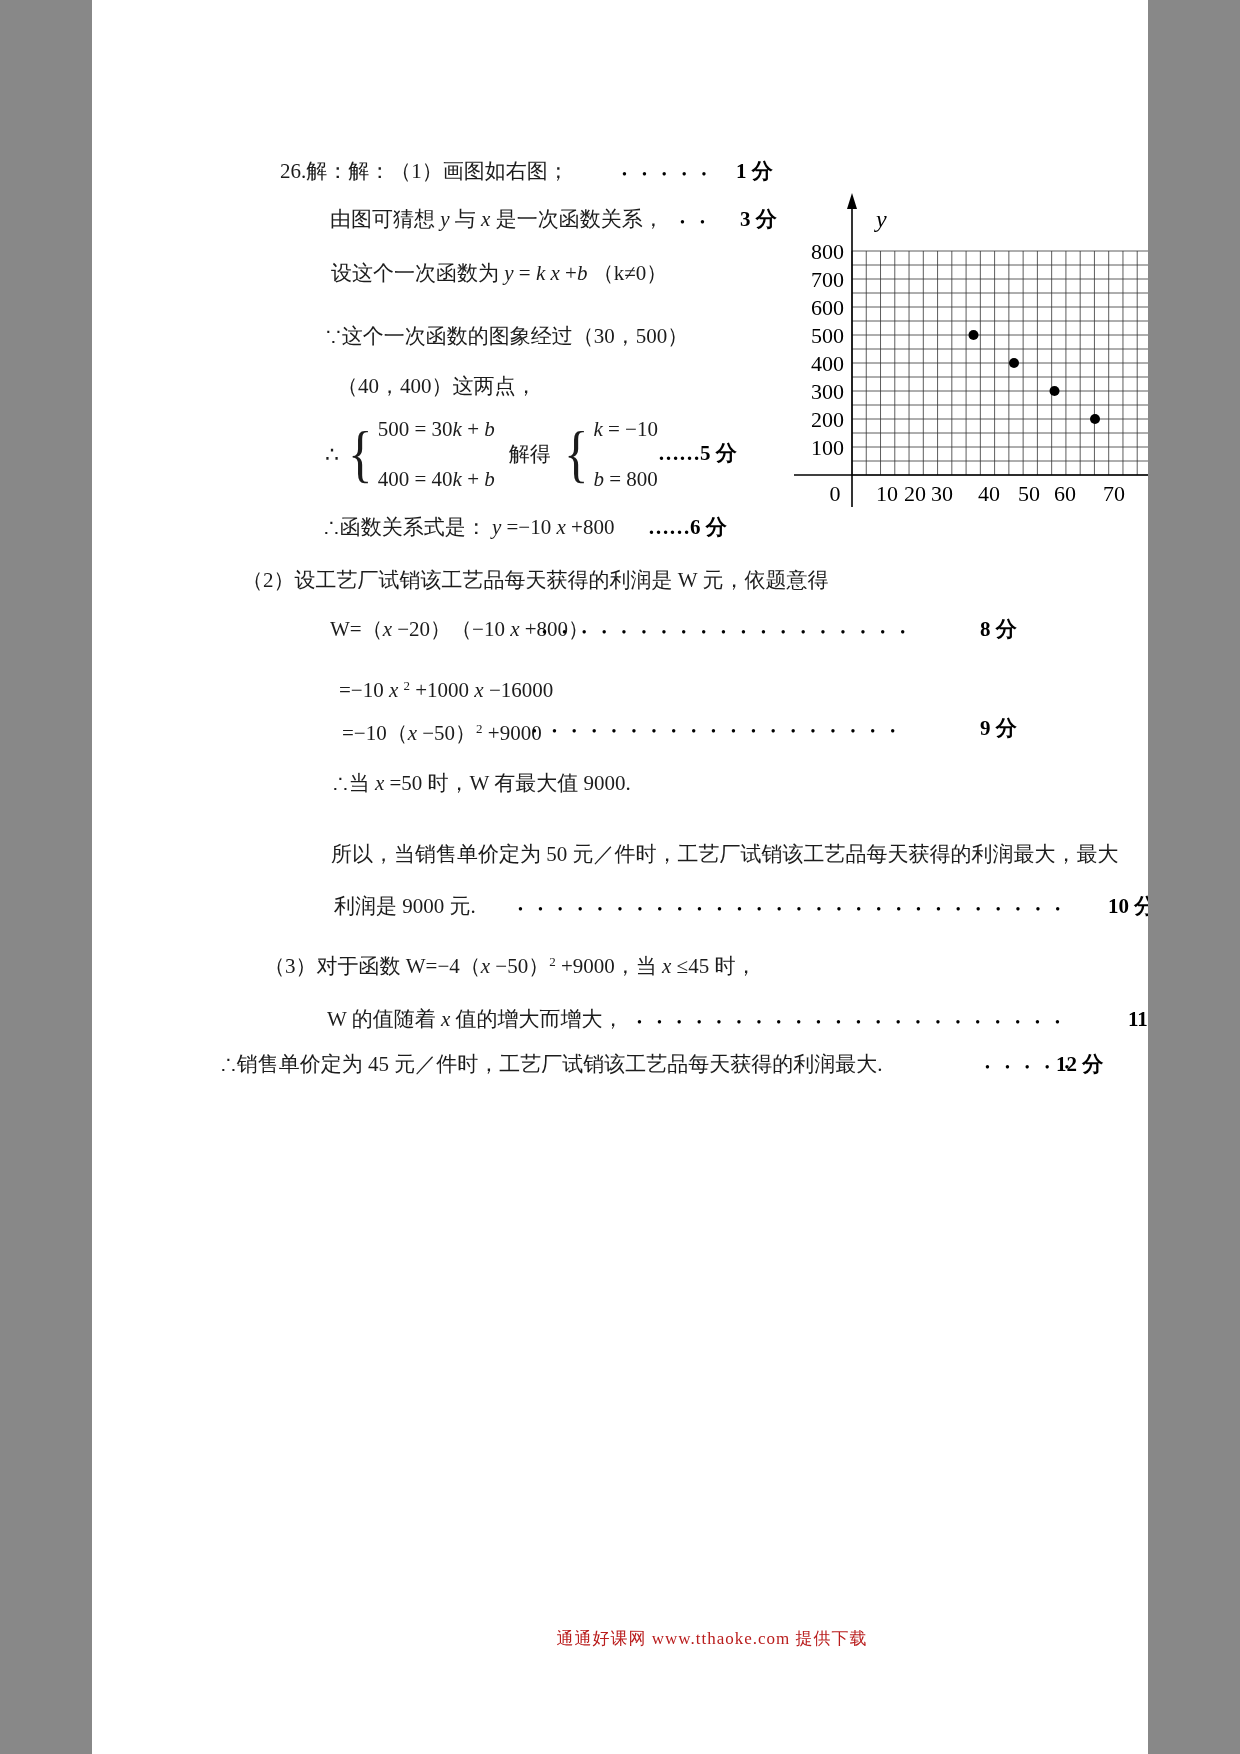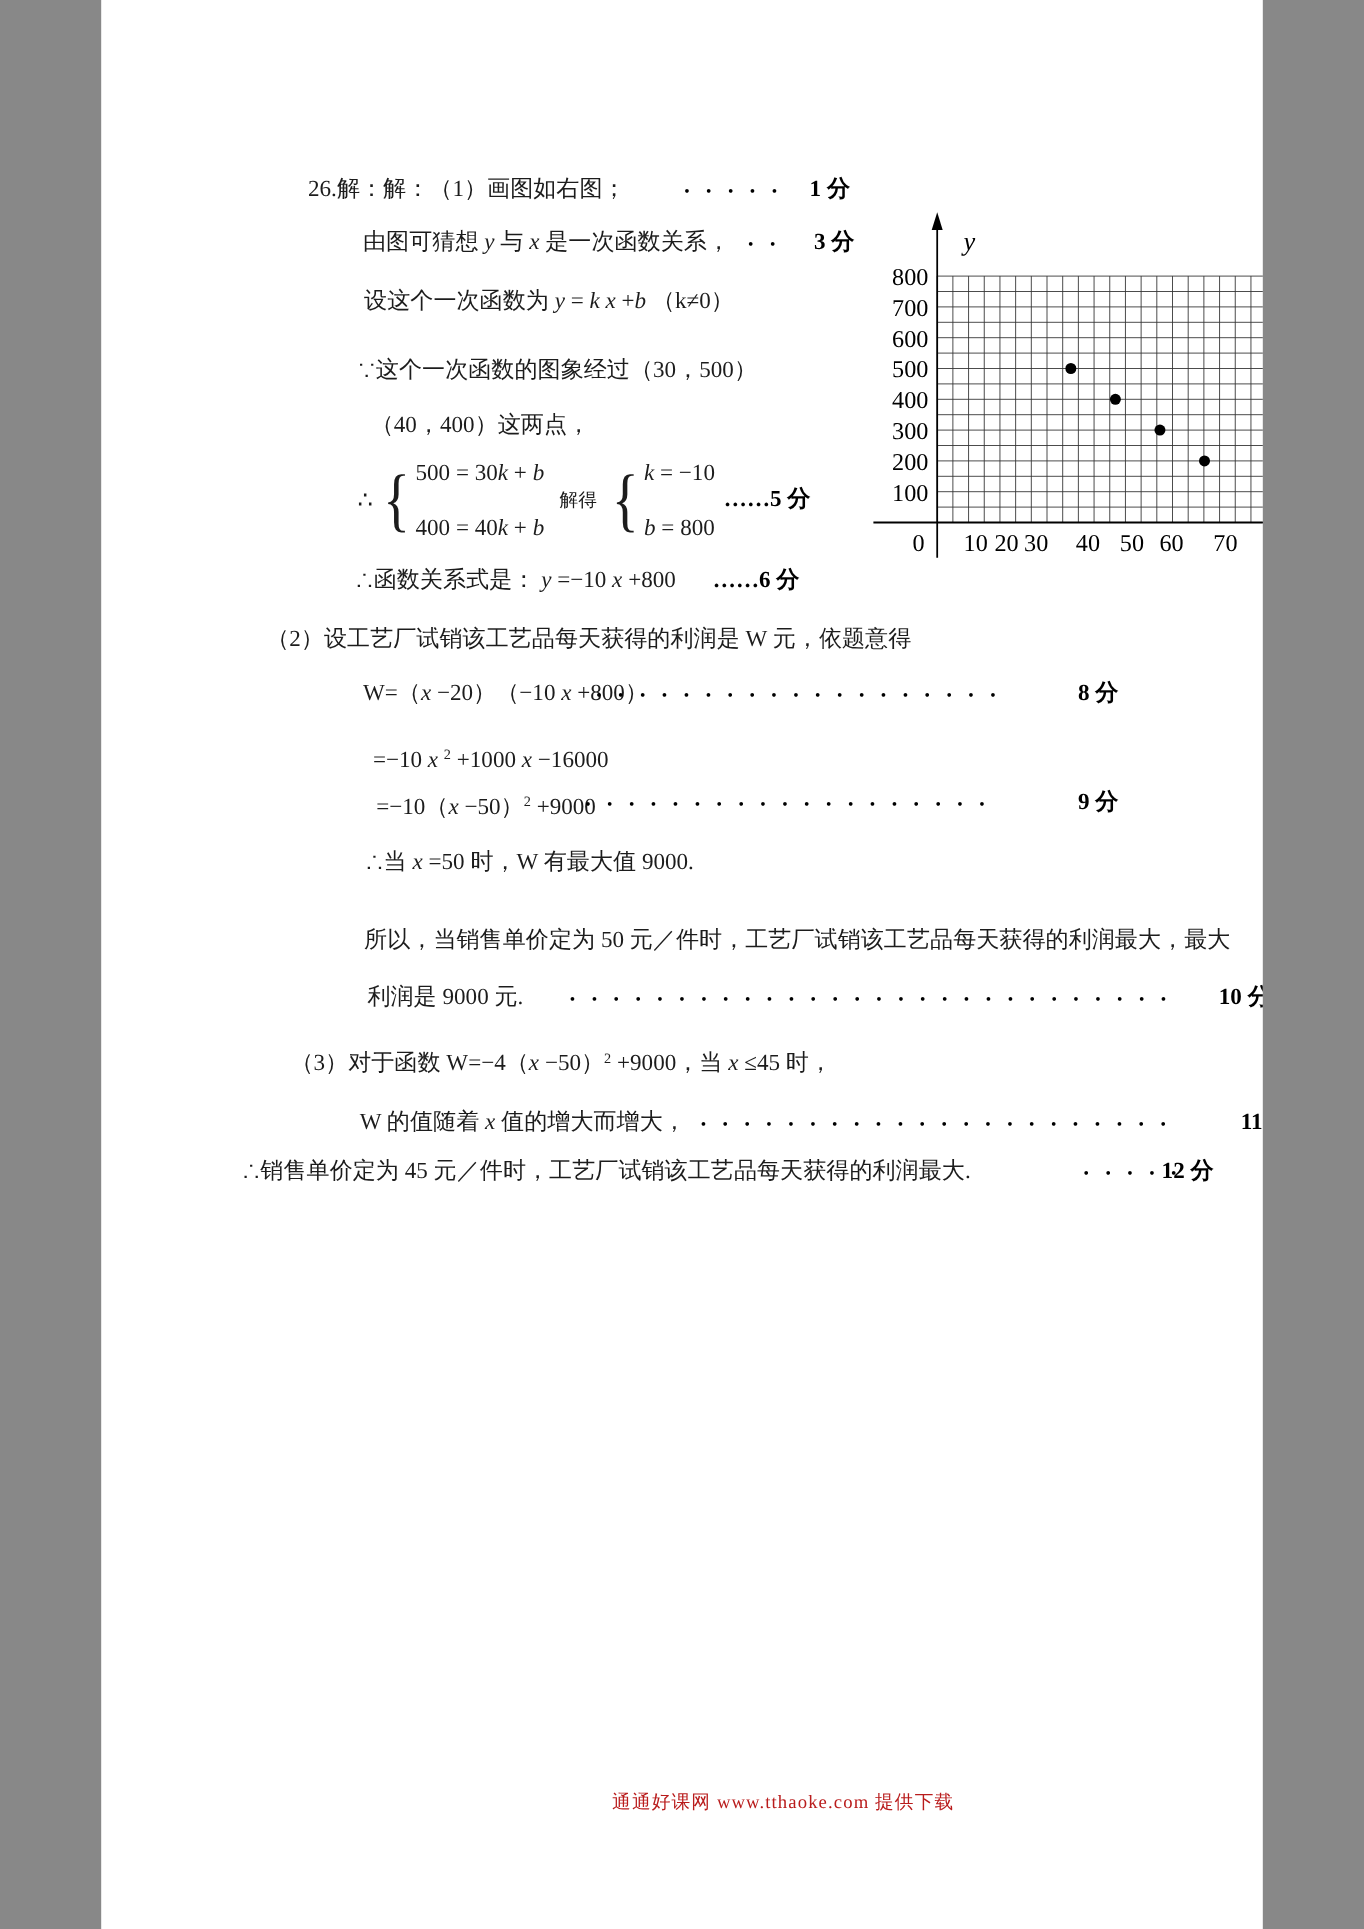--- a/index.html
+++ b/index.html
@@ -27,21 +27,21 @@
   #l11{top:715px}
   #l12{top:770px}
   #l13{top:841px}
   #l14{top:893px}
   #l15{top:948px}
   #l16{top:1006px}
   #l17{top:1051px}
   .sys{display:flex;align-items:center;}
   .brace{font-size:64px;line-height:72px;font-weight:400;transform:scaleX(0.8);margin:0 2px;}
   .stack{display:inline-flex;flex-direction:column;gap:24px;font-size:21px;line-height:26px;}
-  .solve{margin:0 8px 0 14px;font-size:17px;}
+  .solve{margin:0 8px 0 14px;font-size:21px;}
   .therefore{margin-right:4px;font-size:22px;}
   #footer{position:absolute;top:1627px;left:0;width:1240px;text-align:center;
           font-size:17px;color:#b91c1c;letter-spacing:1px;}
   #chart{position:absolute;left:650px;top:185px;}
 </style>
 </head>
 <body>
 
 <div id="page">
 

